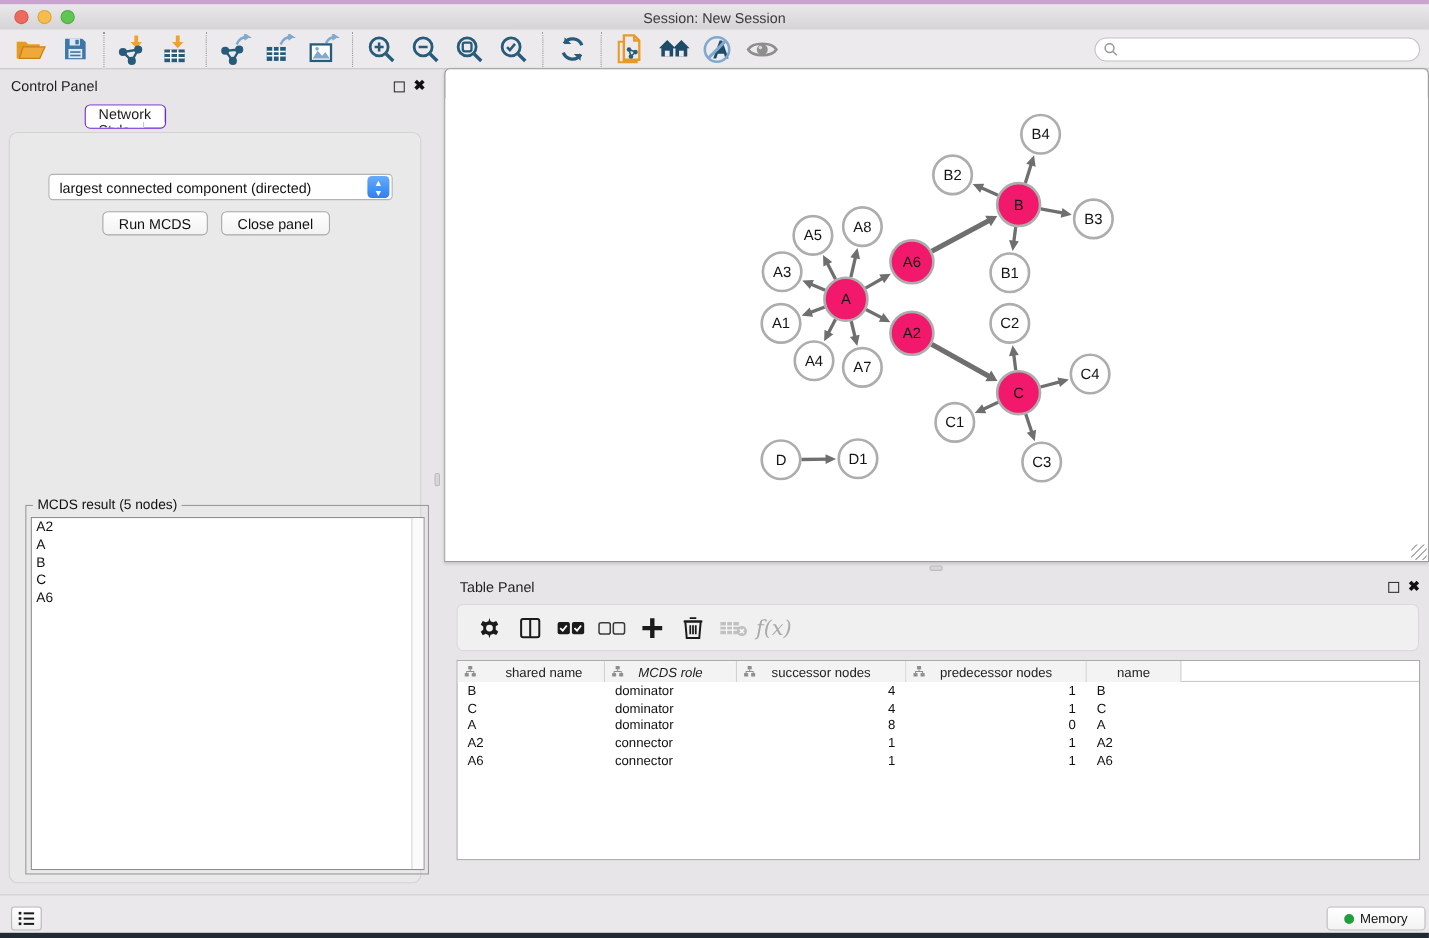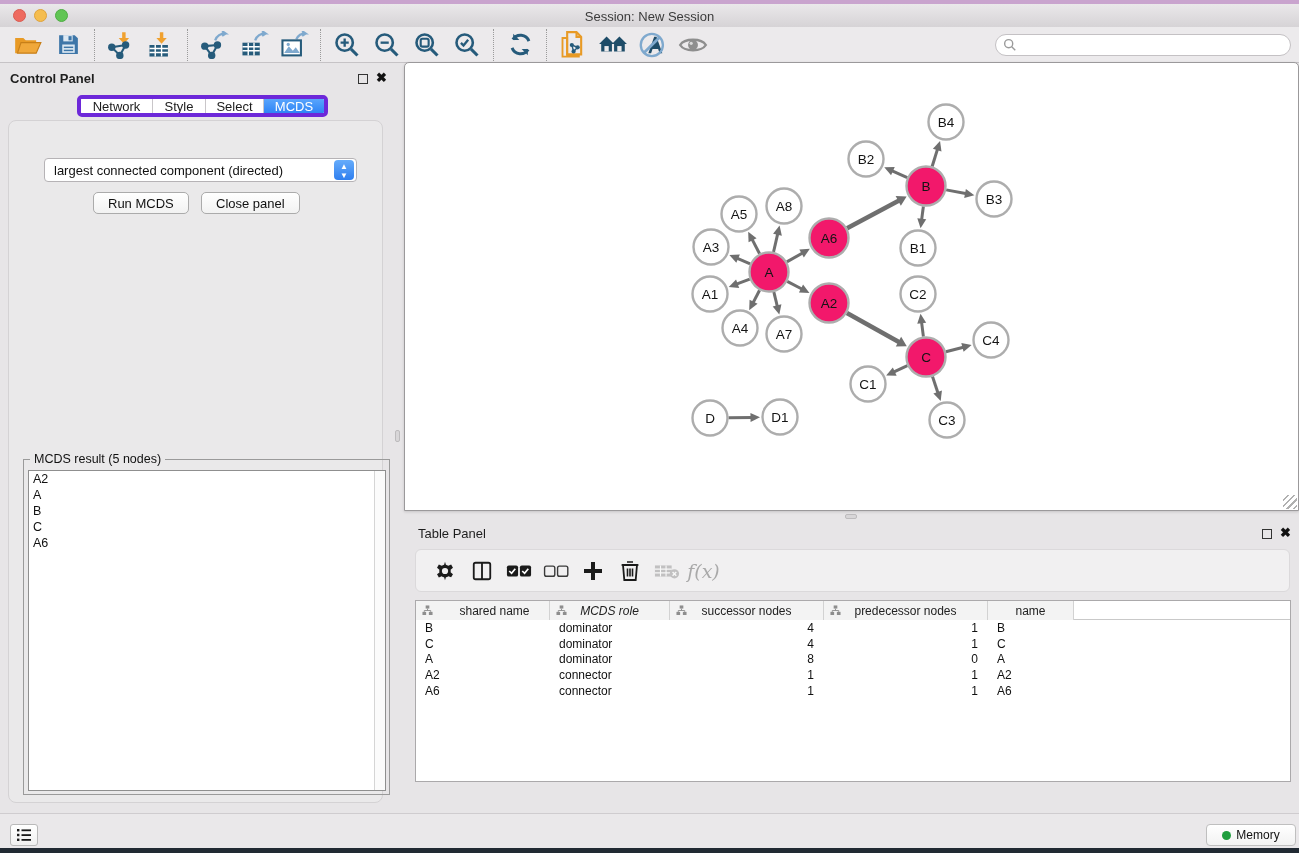--- a/index.html
+++ b/index.html
@@ -17,24 +17,24 @@
 
   #toolbar { left:0; top:27px; width:1299px; height:36px; background:#ECEAEC; border-bottom:1px solid #C6C3C6; display:flex; align-items:center; padding:0 8px; }
   .tb-btn { width:40px; height:32px; display:flex; align-items:center; justify-content:center; background:transparent; border:none; cursor:pointer; }
   .tb-sep { width:1px; height:32px; border-left:1px dotted #9A9A9A; margin:0 6px; }
   .dim { opacity:.55; }
   #search-wrap { margin-left:auto; width:296px; height:22px; border:1px solid #C4C1C4; border-radius:11px; background:#fff; display:flex; align-items:center; padding-left:7px; }
   #search-wrap input { border:none; outline:none; flex:1; height:18px; font-size:12px; background:transparent; }
 
   
   #control-panel { left:0; top:63px; width:390px; height:750px; }
-  #cp-title { left:10px; top:8px; font-size:13px; color:#1E1E1E;font-weight:bold; }
+  #cp-title { left:10px; top:8px; font-size:13px; color:#1E1E1E; }
   .win-float { width:10px; height:10px; border:1.6px solid #333; top:11px; }
   .win-close { top:7px; font-size:13px; font-weight:bold; color:#111; }
-  .segbar { display:flex; height:22px; border-radius:5px; overflow:hidden; border:4px solid #6d28d9; background:#fff; }
+  .segbar { display:flex; height:22px; border-radius:5px; overflow:hidden; border:1px solid #6d28d9; background:#fff;flex-direction:column; }
   .seg { display:flex; align-items:center; justify-content:center; font-size:13px; color:#1c1c1c; background:#fff; border-right:1px solid #C9C6C9; cursor:pointer; }
   .seg:last-child { border-right:none; }
   .seg.active { background:linear-gradient(#59A5FC,#2E84F6); color:#fff; }
   #cp-tabs { left:77px; top:32px; }
   #cp-body { left:8px; top:57px; width:375px; height:683px; background:#EAE9EA; border:1px solid #D4D2D4; border-radius:8px; }
   #opt-label { width:100%; text-align:center; top:18px; font-size:13px; color:#111; }
   #criterion-select { left:35px; top:37px; width:313px; height:24px; background:#fff; border:1px solid #B6B3B6; border-radius:4px; display:flex; align-items:center; cursor:pointer; }
   #criterion-select .val { flex:1; font-size:13px; color:#111; padding-left:9px; white-space:nowrap; }
   #criterion-select .stepper { width:20px; height:20px; margin-right:2px; border-radius:4px; background:linear-gradient(#66ACFB,#2F7FEF); color:#fff; font-size:8px; line-height:9px; text-align:center; padding-top:2px; }
   .push-btn { height:22px; background:linear-gradient(#FFFFFF,#F2F2F2); border:1px solid #ABABAB; border-radius:5px; font-size:13px; color:#111; cursor:pointer; padding:0 14px; }

